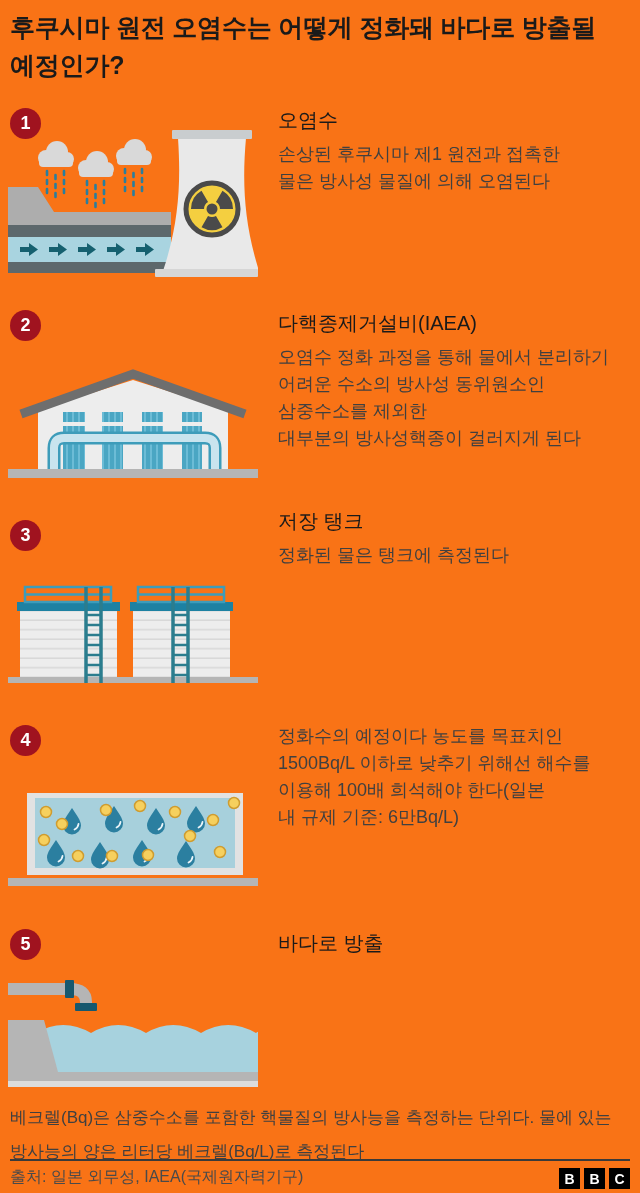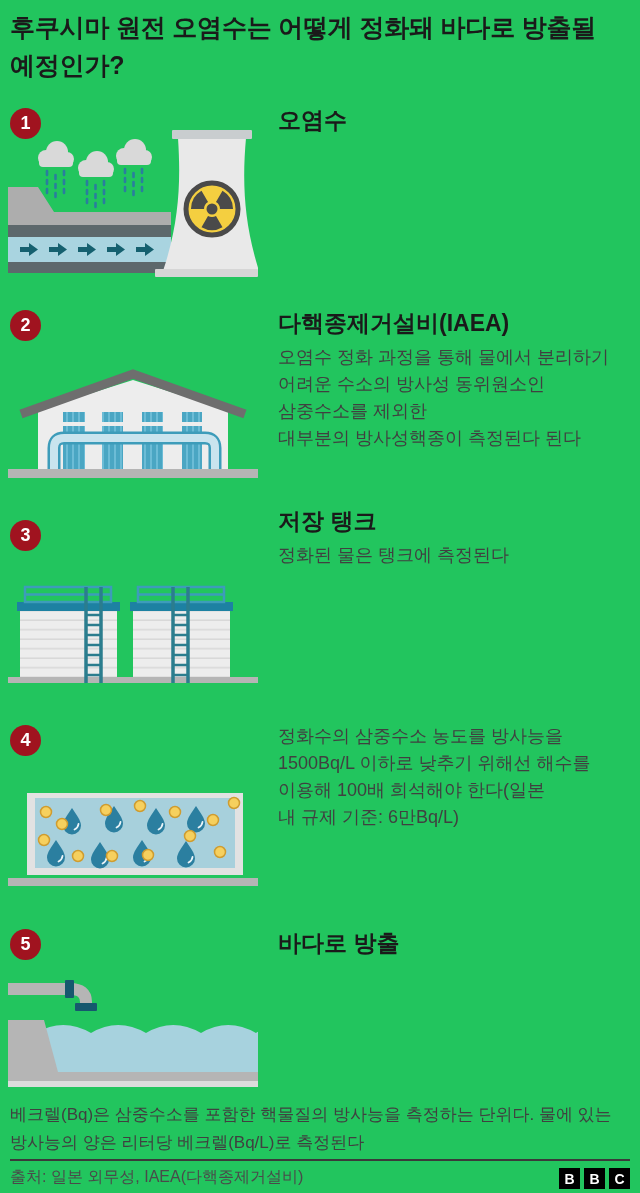--- a/index.html
+++ b/index.html
@@ -1,28 +1,28 @@
 <!DOCTYPE html>
 <html><head>
 <meta charset="utf-8">
 <style>
   *{margin:0;padding:0;box-sizing:border-box}
   html,body{background:#fff}
-  .page{position:relative;width:640px;height:1193px;background:#22c55e;overflow:hidden;
+  .page{position:relative;width:640px;height:1193px;background:#f97316;overflow:hidden;
         font-family:"Liberation Sans","DejaVu Sans",sans-serif}
   .title{position:absolute;left:10px;top:8px;width:622px;font-size:25px;line-height:38px;
          font-weight:700;color:#1a1a1a;white-space:pre-line;letter-spacing:-.2px}
   .badge{position:absolute;left:10px;width:31px;height:31px;border-radius:50%;
          background:#a0131f;color:#fff;display:flex;align-items:center;justify-content:center;
          font-size:18px;font-weight:700}
   .txt{position:absolute;left:278px;width:362px}
-  .txt h2{font-size:23px;line-height:26px;font-weight:700;color:#1a1a1a;margin-bottom:8px}
+  .txt h2{font-size:20px;line-height:26px;font-weight:400;color:#1a1a1a;margin-bottom:8px}
   .txt p{font-size:18px;line-height:27px;color:#404040;white-space:pre-line}
   .illus{position:absolute;left:8px;display:block}
-  .footnote{position:absolute;left:10px;top:1101px;width:622px;font-size:17px;line-height:28px;
+  .footnote{position:absolute;left:10px;top:1101px;width:622px;font-size:17px;line-height:34px;
             color:#404040;white-space:pre-line}
   .rule{position:absolute;left:10px;top:1159px;width:620px;height:2px;background:#3a3a3a}
   .source{position:absolute;left:10px;top:1166px;font-size:16px;line-height:22px;color:#4a4a4a}
   .bbc{position:absolute;right:10px;top:1168px;display:flex;gap:4px}
   .bbc .sq{width:21px;height:21px;background:#000;color:#fff;font-weight:700;font-size:14px;
            display:flex;align-items:center;justify-content:center}
 </style>
 </head>
 <body>
 
@@ -83,20 +83,22 @@
       <g fill="#4a4a4a">
         <path d="M-4,6.9 L-10.5,18.2 A21,21 0 0 0 10.5,18.2 L4,6.9 A8,8 0 0 1 -4,6.9 Z"></path>
         <path d="M-4,6.9 L-10.5,18.2 A21,21 0 0 0 10.5,18.2 L4,6.9 A8,8 0 0 1 -4,6.9 Z" transform="rotate(120)"></path>
         <path d="M-4,6.9 L-10.5,18.2 A21,21 0 0 0 10.5,18.2 L4,6.9 A8,8 0 0 1 -4,6.9 Z" transform="rotate(240)"></path>
         <circle r="5.5"></circle>
       </g>
     </g>
   </svg>
   <div class="txt" style="top:107px">
     <h2>오염수</h2>
+    <p>손상된 후쿠시마 제1 원전과 접촉한
+물은 방사성 물질에 의해 오염된다</p>
   </div>
 
   <div class="badge" style="top: 310px; background: rgb(160, 19, 31);">
     <span>2</span>
   </div>
   <svg class="illus" style="top:368px" width="250" height="110" viewBox="0 0 250 110">
     <defs>
       <pattern id="cs" width="6" height="6" patternUnits="userSpaceOnUse">
         <rect width="6" height="6" fill="#4aa6c3"></rect>
           <rect x="4" width="2" height="6" fill="#6cbcd6"></rect>
@@ -120,21 +122,21 @@
       <path d="M46,101 L46,80 Q46,70 56,70 L197,70 Q207,70 207,80 L207,101" fill="none" stroke="#3d9cba" stroke-width="13"></path>
       <path d="M46,101 L46,80 Q46,70 56,70 L197,70 Q207,70 207,80 L207,101" fill="none" stroke="#c9e4ee" stroke-width="8"></path>
       <rect x="0" y="101" width="250" height="9" fill="#b5b5b5"></rect>
     </g>
   </svg>
   <div class="txt" style="top:310px">
     <h2>다핵종제거설비(IAEA)</h2>
     <p>오염수 정화 과정을 통해 물에서 분리하기
 어려운 수소의 방사성 동위원소인
 삼중수소를 제외한
-대부분의 방사성핵종이 측정된다 된다</p>
+대부분의 방사성핵종이 걸러지게 된다</p>
   </div>
 
   <div class="badge" style="top: 520px; background: rgb(160, 19, 31);">
     <span>3</span>
   </div>
   <svg class="illus" style="top:583px" width="250" height="100" viewBox="0 0 250 100">
     <defs>
       <pattern id="ts" width="10" height="9.5" patternUnits="userSpaceOnUse">
         <rect width="10" height="9.5" fill="#ededed"></rect>
           <rect y="8" width="10" height="1.5" fill="#d8d8d8"></rect>
@@ -218,21 +220,21 @@
         <circle cx="140" cy="65" r="5.5"></circle>
         <circle cx="167" cy="22" r="5.5"></circle>
       <circle cx="182" cy="46" r="5.5"></circle>
         <circle cx="205" cy="30" r="5.5"></circle>
         <circle cx="226" cy="13" r="5.5"></circle>
       <circle cx="212" cy="62" r="5.5"></circle>
     </g>
     <rect x="0" y="88" width="250" height="8" fill="#b5b5b5"></rect>
   </svg>
   <div class="txt" style="top:723px">
-    <p>정화수의 삼중수소 농도를 방사능을
+    <p>정화수의 예정이다 농도를 목표치인
 1500Bq/L 이하로 낮추기 위해선 해수를
 이용해 100배 희석해야 한다(일본
 내 규제 기준: 6만Bq/L)</p>
   </div>
 
   <div class="badge" style="top: 929px; background: rgb(160, 19, 31);">
     <span>5</span>
   </div>
   <svg class="illus" style="top:978px" width="250" height="112" viewBox="0 0 250 112">
     <g>
@@ -247,20 +249,20 @@
       <rect x="67" y="25" width="22" height="8" rx="1" fill="#16586e"></rect>
     </g>
   </svg>
   <div class="txt" style="top:930px">
     <h2>바다로 방출</h2>
   </div>
 
   <p class="footnote">베크렐(Bq)은 삼중수소를 포함한 핵물질의 방사능을 측정하는 단위다. 물에 있는
 방사능의 양은 리터당 베크렐(Bq/L)로 측정된다</p>
   <div class="rule"></div>
-  <p class="source">출처: 일본 외무성, IAEA(다핵종제거설비)</p>
+  <p class="source">출처: 일본 외무성, IAEA(국제원자력기구)</p>
   <div class="bbc">
     <span class="sq">B</span>
     <span class="sq">B</span>
     <span class="sq">C</span>
   </div>
 
 </div>
 
 </body></html>

